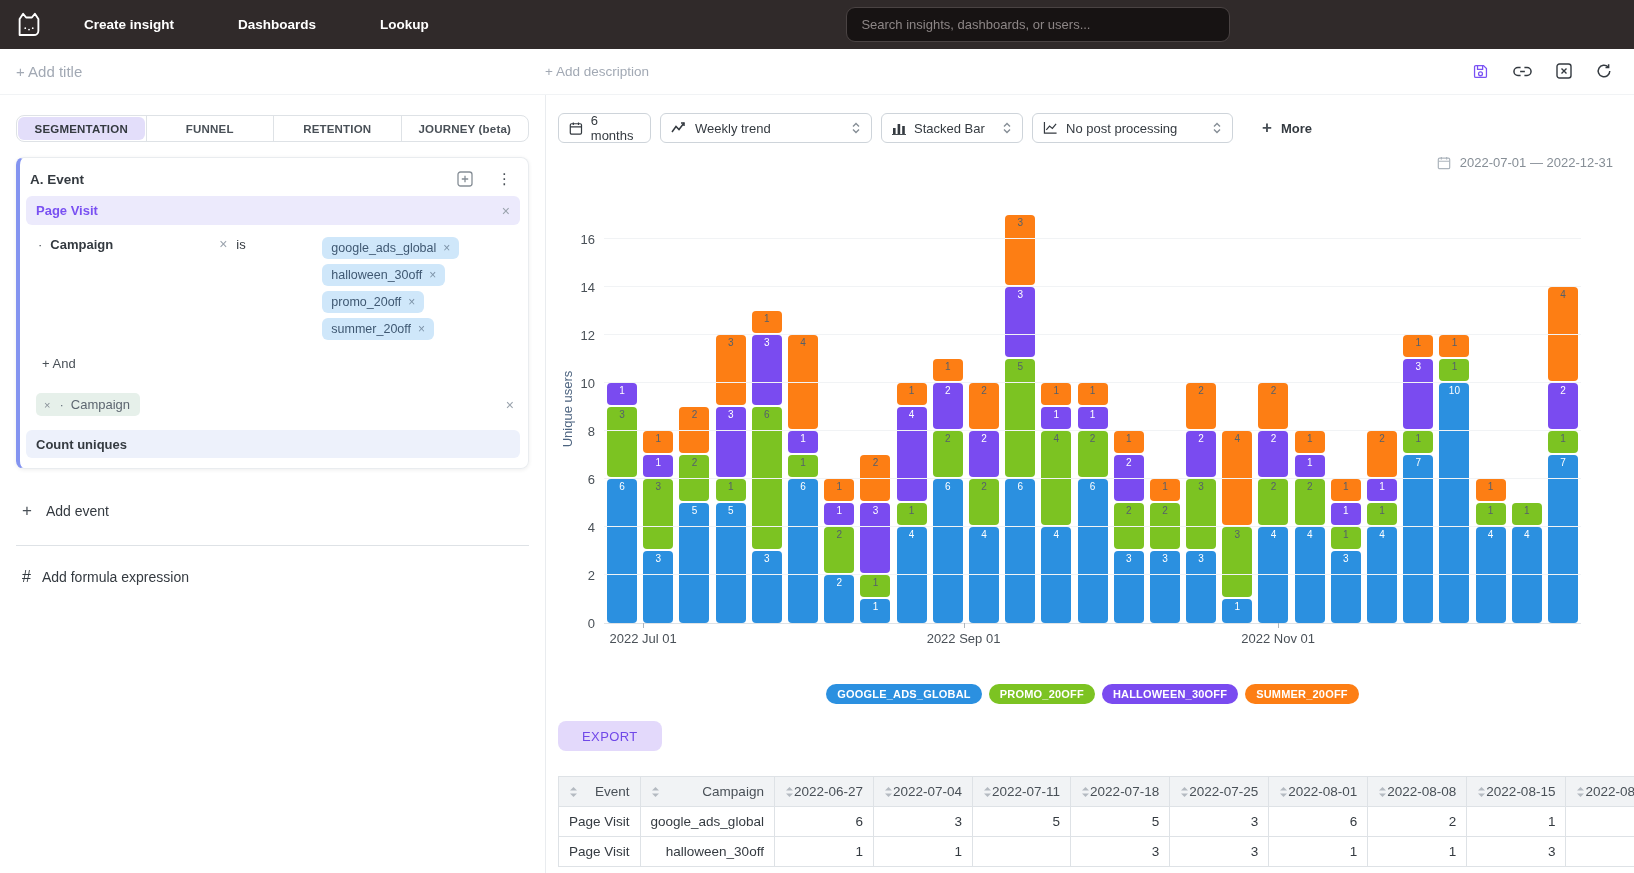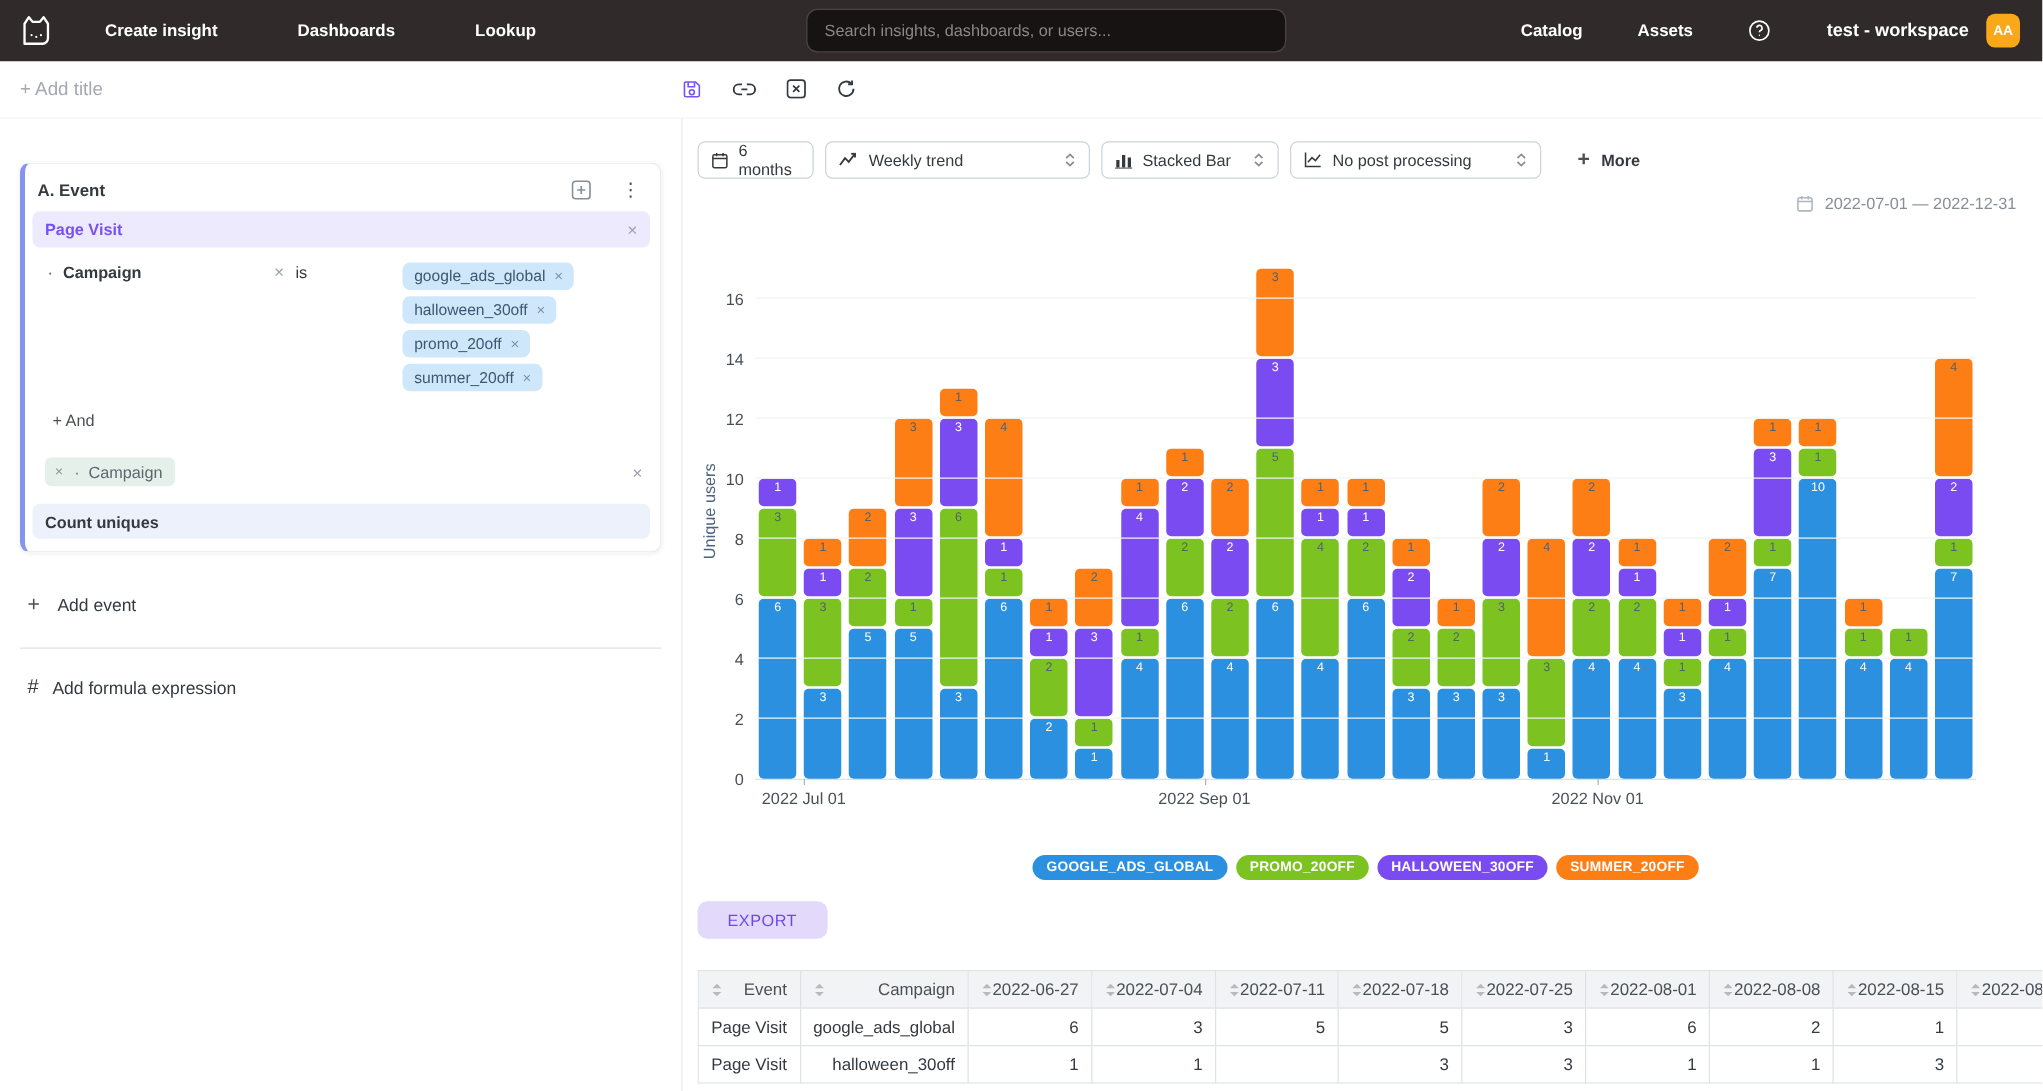--- a/index.html
+++ b/index.html
@@ -136,37 +136,25 @@
         </svg>
     </span>
     <nav class="nav-left">
       <a>Create insight</a>
       <a>Dashboards</a>
       <a>Lookup</a>
     </nav>
     <div class="search-wrap">
       <input class="search" placeholder="Search insights, dashboards, or users..." style="">
     </div>
-    <nav class="nav-right">
-      <a>Catalog</a>
-      <a>Assets</a>
-      <span class="help">
-        <svg width="19" height="19" viewBox="0 0 20 20" fill="none" stroke="#fff" stroke-width="1.4">
-            <circle cx="10" cy="10" r="8"></circle>
-            <path d="M7.9 7.6a2.2 2.2 0 1 1 3.1 2.2c-.7.3-1 .8-1 1.5"></path>
-            <circle cx="10" cy="13.9" r=".6" fill="#fff" stroke="none"></circle>
-          </svg>
-      </span>
-      <span class="ws">test - workspace</span>
-      <span class="avatar">AA</span>
-    </nav>
   </header>
 
   <div class="titlebar">
     <span class="add-title">+ Add title</span>
+    <span class="add-desc">+ Add description</span>
     <span class="tb-icons">
       <span>
           <svg width="17" height="17" viewBox="0 0 20 20" fill="none" stroke="#7a52f4" stroke-width="1.5">
             <path d="M3 4.5A1.5 1.5 0 0 1 4.5 3h9L17 6.5v9a1.5 1.5 0 0 1-1.5 1.5h-11A1.5 1.5 0 0 1 3 15.5z"></path>
             <path d="M6.5 3v4.5h6V3"></path>
             <circle cx="10" cy="12.7" r="2.3"></circle>
           </svg>
         </span>
       <span>
           <svg width="19" height="17" viewBox="0 0 20 12" fill="none" stroke="#343a40" stroke-width="1.6">
@@ -185,20 +173,26 @@
           <svg width="16" height="16" viewBox="0 0 18 18" fill="none" stroke="#343a40" stroke-width="1.7">
             <path d="M15.5 9a6.5 6.5 0 1 1-1.9-4.6"></path>
             <path d="M14.2 1.5V5h-3.5"></path>
           </svg>
         </span>
     </span>
   </div>
 
   <div class="main">
     <aside class="left">
+      <div class="tabs">
+        <div class="tab active">SEGMENTATION</div>
+        <div class="tab">FUNNEL</div>
+        <div class="tab">RETENTION</div>
+        <div class="tab">JOURNEY (beta)</div>
+      </div>
 
       <div class="card">
         <div class="card-head">
           <span class="ttl">A. Event</span>
           <span class="sp"></span>
           <span class="iconbtn">
               <svg width="16" height="16" viewBox="0 0 16 16" fill="none" stroke="#868e96" stroke-width="1.3">
                 <rect x="1" y="1" width="14" height="14" rx="2.5"></rect>
                 <path d="M8 4.8v6.4M4.8 8h6.4"></path>
               </svg>

